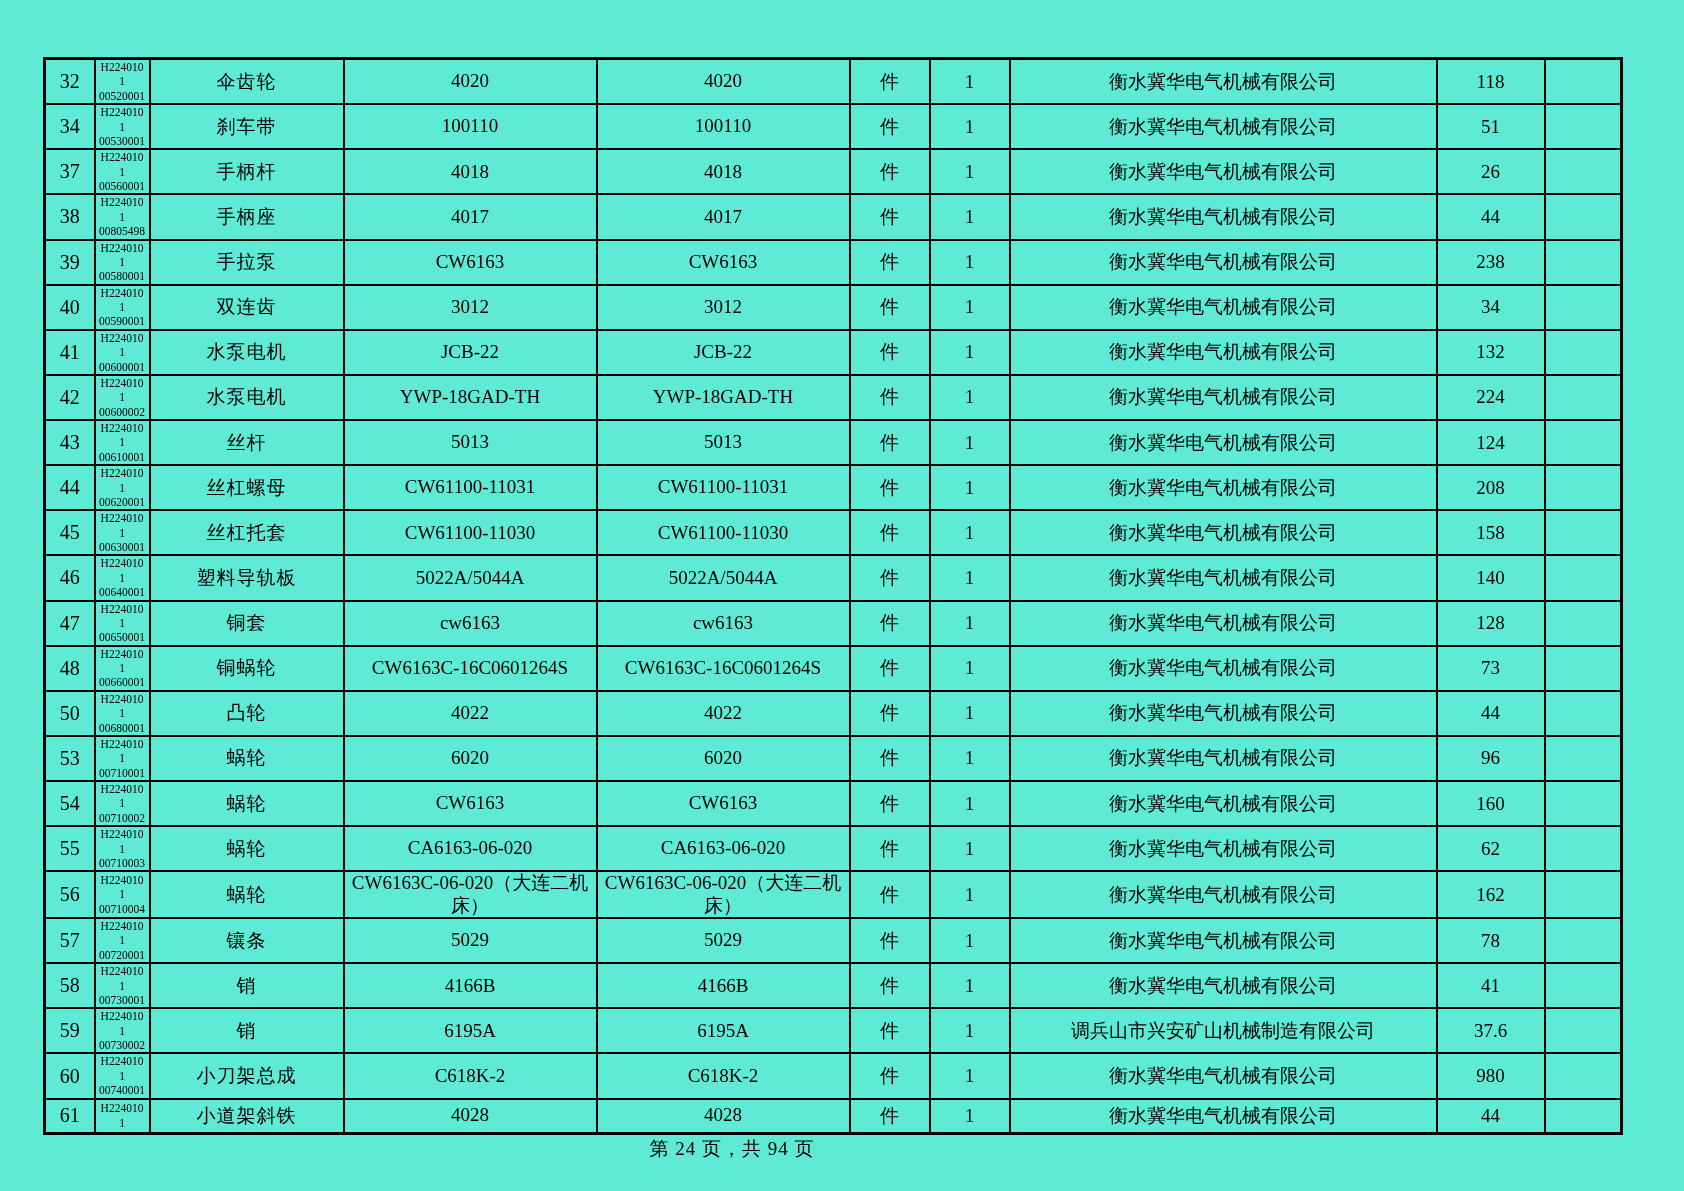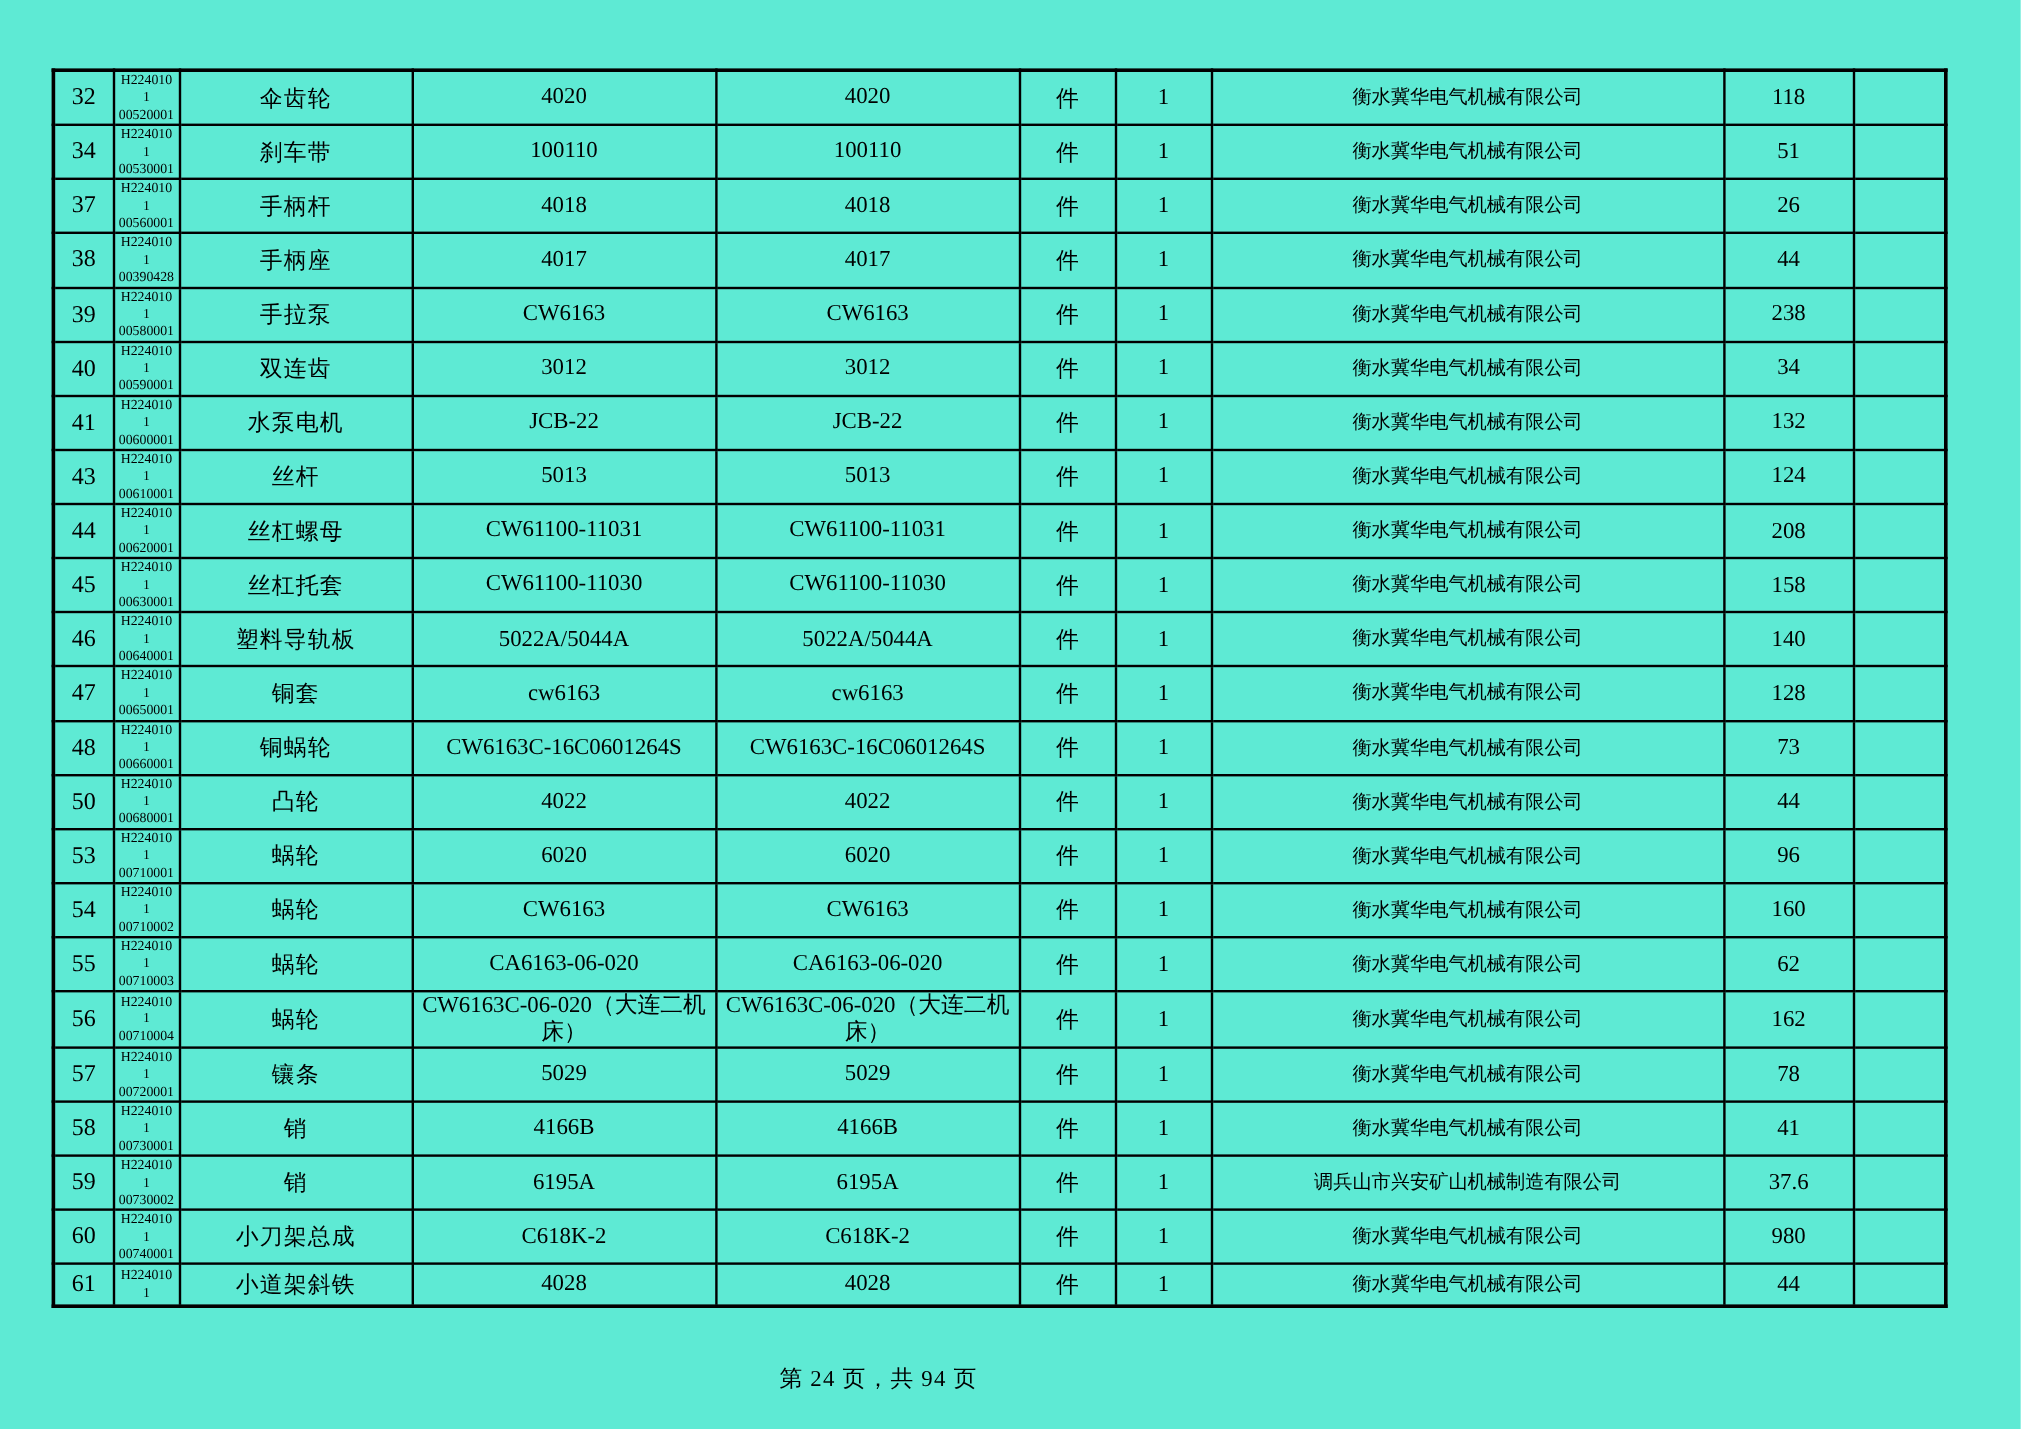--- a/index.html
+++ b/index.html
@@ -37,21 +37,21 @@
     padding: 0 3px;
     overflow: hidden;
     word-break: break-all;
   }
   .c-no       { font-size: 20px; }
   .c-code     { font-size: 11.5px; line-height: 1.25; text-align: left; padding-left: 3px; }
   .c-name     { font-size: 19px; letter-spacing: 1px; border-radius: 18px; }
   .c-spec     { font-size: 19px; line-height: 1.18; }
   .c-unit     { font-size: 19px; }
   .c-qty      { font-size: 19px; }
-  .c-supplier { font-size: 16px; }
+  .c-supplier { font-size: 19px; }
   .c-price    { font-size: 19px; }
   .c-remark   { font-size: 19px; }
   .footer {
     position: absolute;
     left: 0;
     top: 1136px;
     width: 1464px;
     text-align: center;
     font-size: 19px;
     letter-spacing: 1px;
@@ -118,21 +118,21 @@
           <td class="c-unit">件</td>
           <td class="c-qty">1</td>
           <td class="c-supplier">衡水冀华电气机械有限公司</td>
           <td class="c-price">26</td>
           <td class="c-remark"></td>
         </tr>
         <tr>
           <td class="c-no">38</td>
           <td class="c-code">
             <div>H2240101</div>
-            <div>00390428</div>
+            <div>00805498</div>
           </td>
           <td class="c-name">手柄座</td>
           <td class="c-spec">4017</td>
           <td class="c-spec">4017</td>
           <td class="c-unit">件</td>
           <td class="c-qty">1</td>
           <td class="c-supplier">衡水冀华电气机械有限公司</td>
           <td class="c-price">44</td>
           <td class="c-remark"></td>
         </tr>
@@ -172,20 +172,35 @@
             <div>H2240101</div>
             <div>00600001</div>
           </td>
           <td class="c-name">水泵电机</td>
           <td class="c-spec">JCB-22</td>
           <td class="c-spec">JCB-22</td>
           <td class="c-unit">件</td>
           <td class="c-qty">1</td>
           <td class="c-supplier">衡水冀华电气机械有限公司</td>
           <td class="c-price">132</td>
+          <td class="c-remark"></td>
+        </tr>
+        <tr>
+          <td class="c-no">42</td>
+          <td class="c-code">
+            <div>H2240101</div>
+            <div>00600002</div>
+          </td>
+          <td class="c-name">水泵电机</td>
+          <td class="c-spec">YWP-18GAD-TH</td>
+          <td class="c-spec">YWP-18GAD-TH</td>
+          <td class="c-unit">件</td>
+          <td class="c-qty">1</td>
+          <td class="c-supplier">衡水冀华电气机械有限公司</td>
+          <td class="c-price">224</td>
           <td class="c-remark"></td>
         </tr>
         <tr>
           <td class="c-no">43</td>
           <td class="c-code">
             <div>H2240101</div>
             <div>00610001</div>
           </td>
           <td class="c-name">丝杆</td>
           <td class="c-spec">5013</td>

